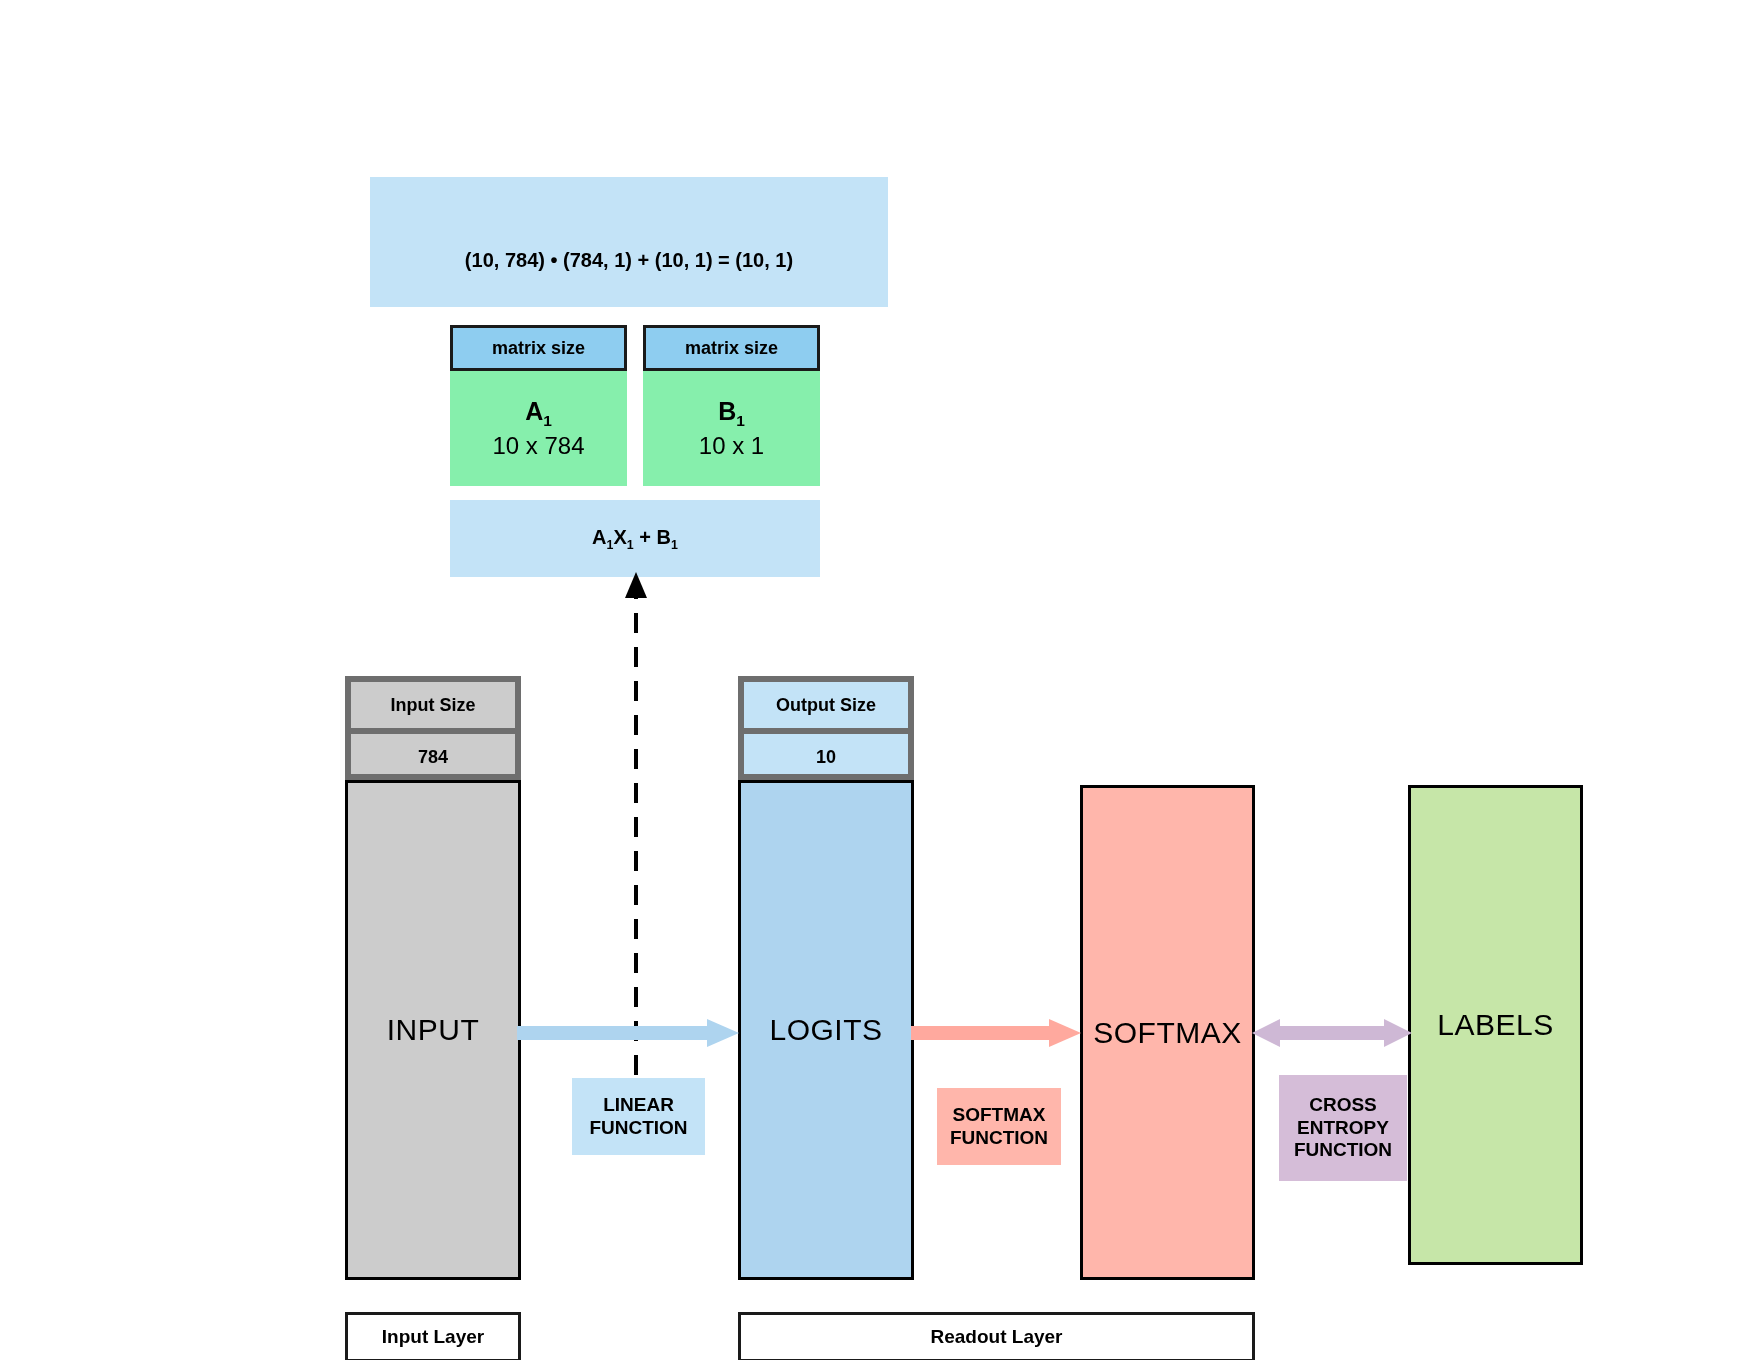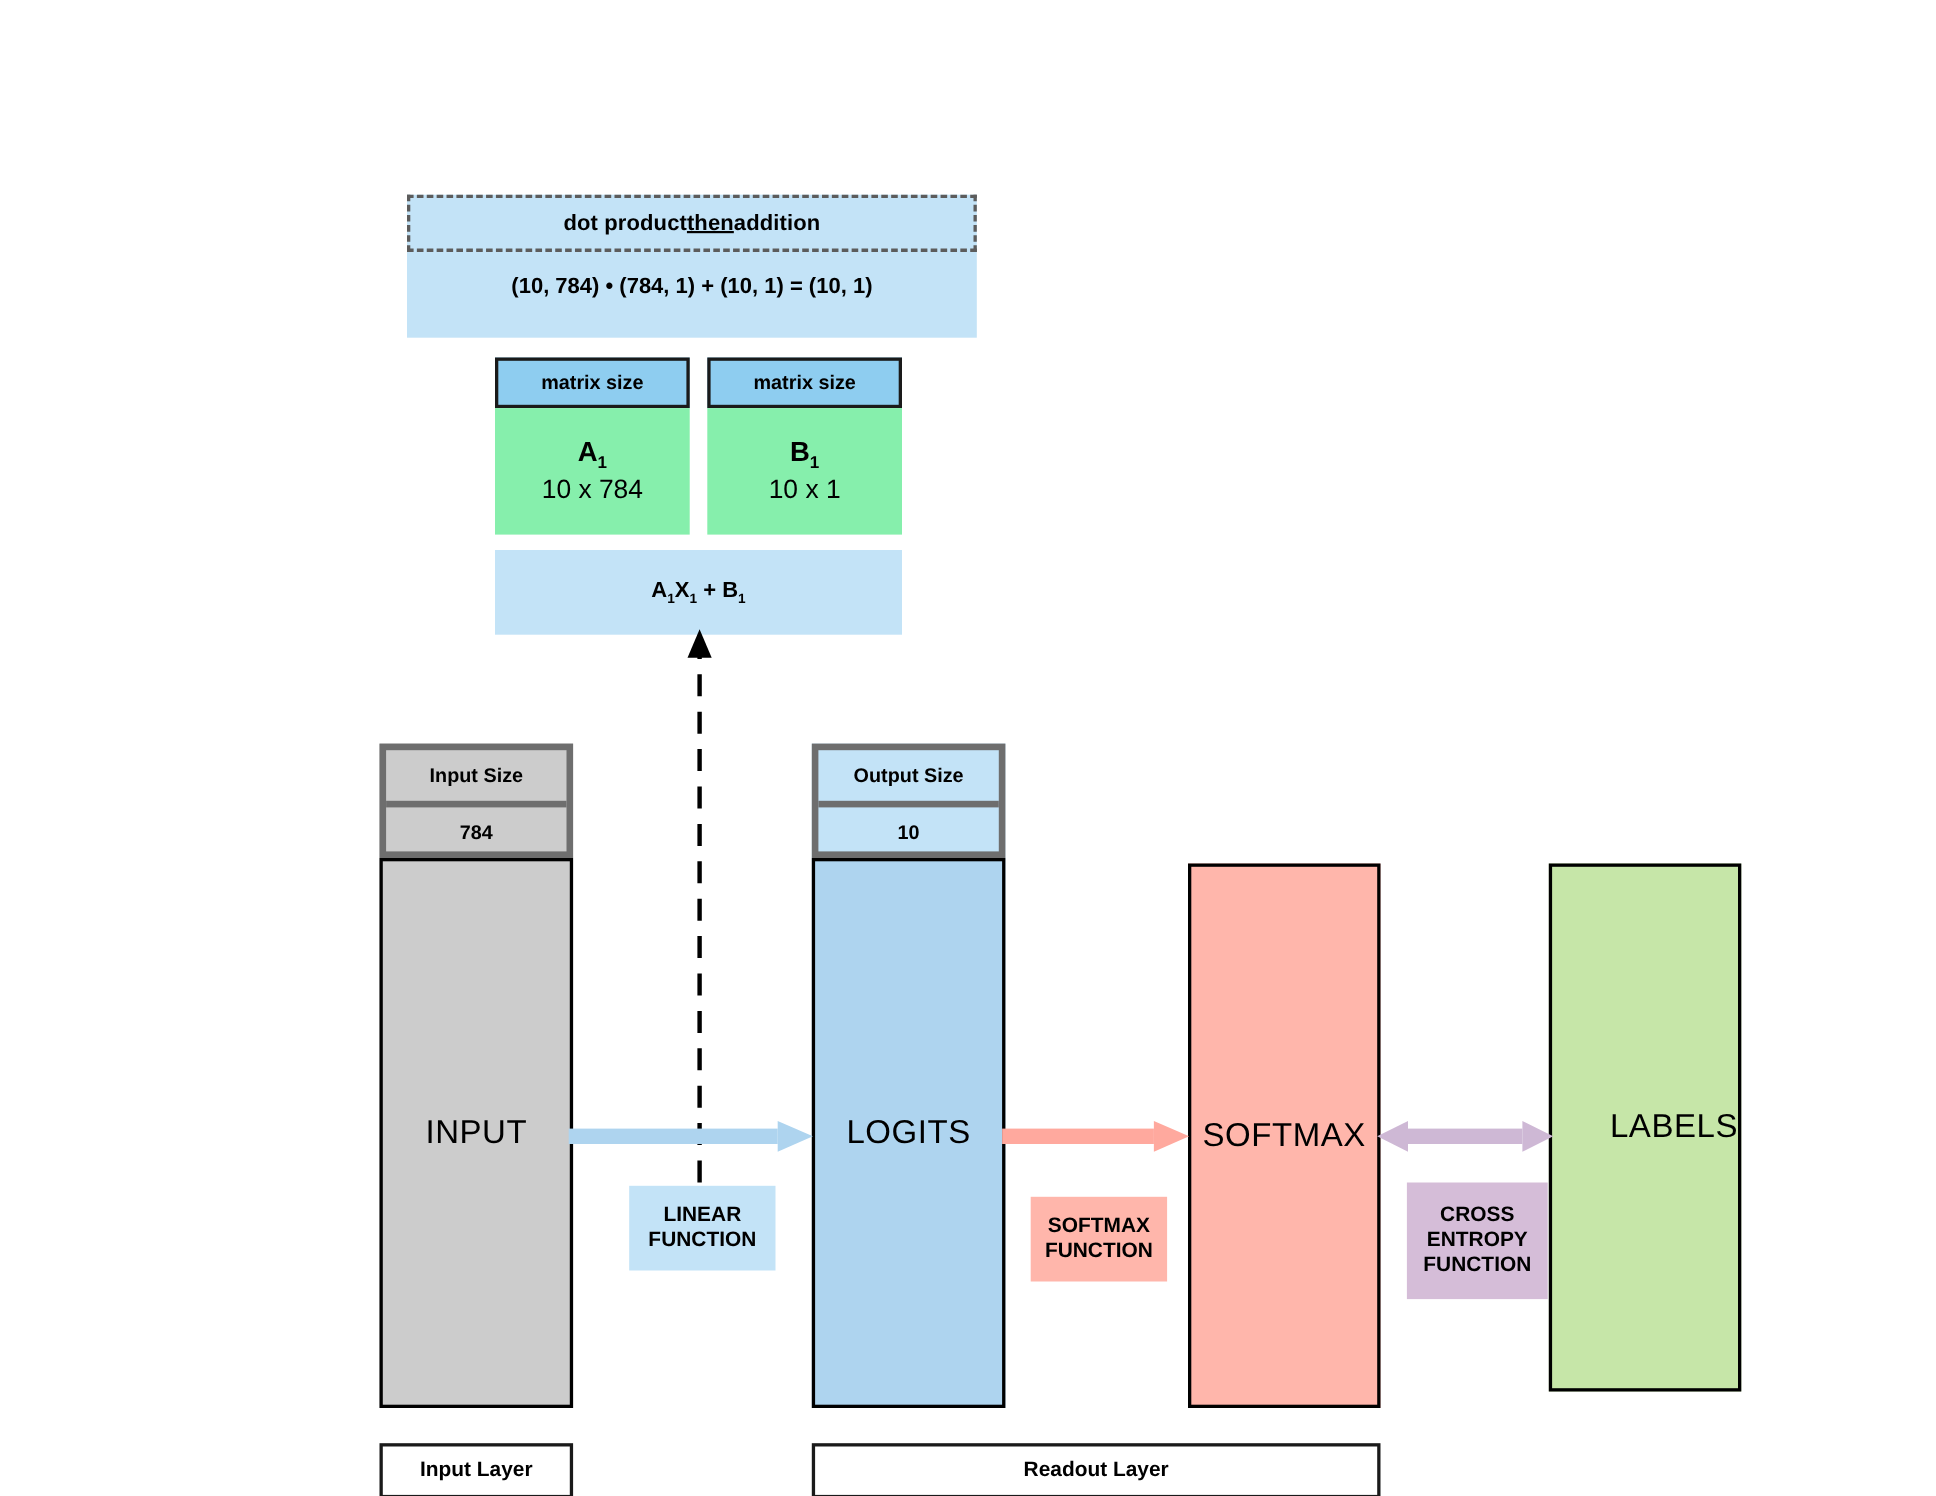--- a/index.html
+++ b/index.html
@@ -134,25 +134,20 @@
   
   .arrow-svg { position: absolute; overflow: visible; }
 </style>
 </head>
 <body>
 
 <div id="canvas">
 
   <div class="abs eq-panel"></div>
 
-  <div class="abs dot-box">
-    <span>dot product </span>
-      <span class="u">then</span>
-      <span> addition</span>
-  </div>
 
   <div class="abs eq-text">(10, 784) • (784, 1) + (10, 1) = (10, 1)</div>
 
   <div class="abs mx-head" style="left:450px; top:325px; width:177px;">
     <span>matrix size</span>
   </div>
   <div class="abs mx-body" style="left:450px; top:371px; width:177px; height:115px;">
     <div class="mx-sym"><span>A</span><sub>1</sub></div>
     <div class="mx-dim">10 x 784</div>
   </div>
@@ -189,21 +184,21 @@
   </div>
 
   <div class="abs col" style="left:345px; top:780px; width:176px; height:500px; background:#cccccc;">
     <span class="col-label">INPUT</span>
   </div>
 
   <div class="abs col" style="left:1080px; top:785px; width:175px; height:495px; background:#ffb6ab;">
     <span class="col-label">SOFTMAX</span>
   </div>
 
-  <div class="abs col" style="left:1408px; top:785px; width:175px; height:480px; background:#c6e6a8;justify-content:flex-end;">
+  <div class="abs col" style="left:1408px; top:785px; width:175px; height:480px; background:#c6e6a8;">
     <span class="col-label">LABELS</span>
   </div>
 
   <svg class="arrow-svg" style="left:517px; top:1018px; width:225px; height:30px;">
     <rect x="0" y="8" width="190" height="14" fill="#aed4ef"></rect>
     <polygon points="190,1 190,29 222,15" fill="#aed4ef"></polygon>
   </svg>
 
   <svg class="arrow-svg" style="left:911px; top:1018px; width:172px; height:30px;">
     <rect x="0" y="8" width="138" height="14" fill="#ffa99e"></rect>

